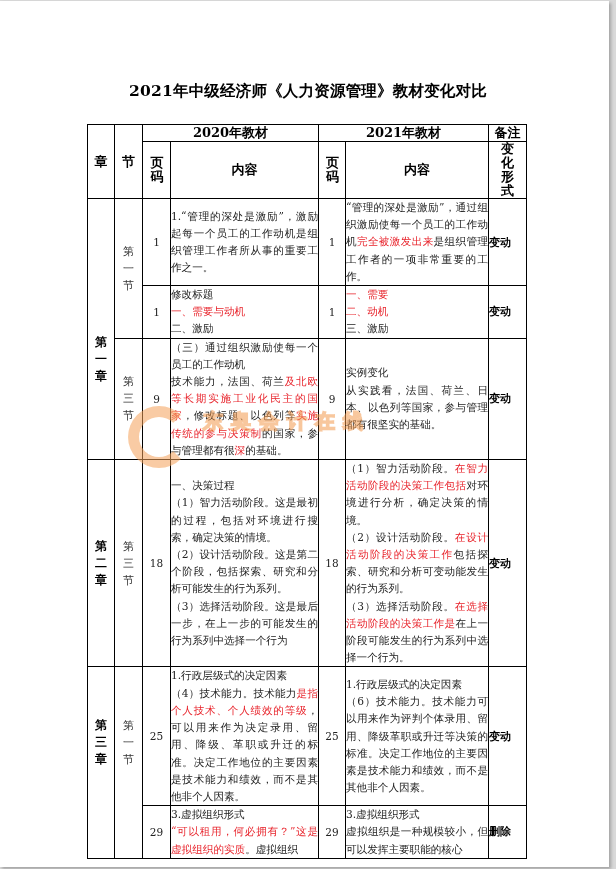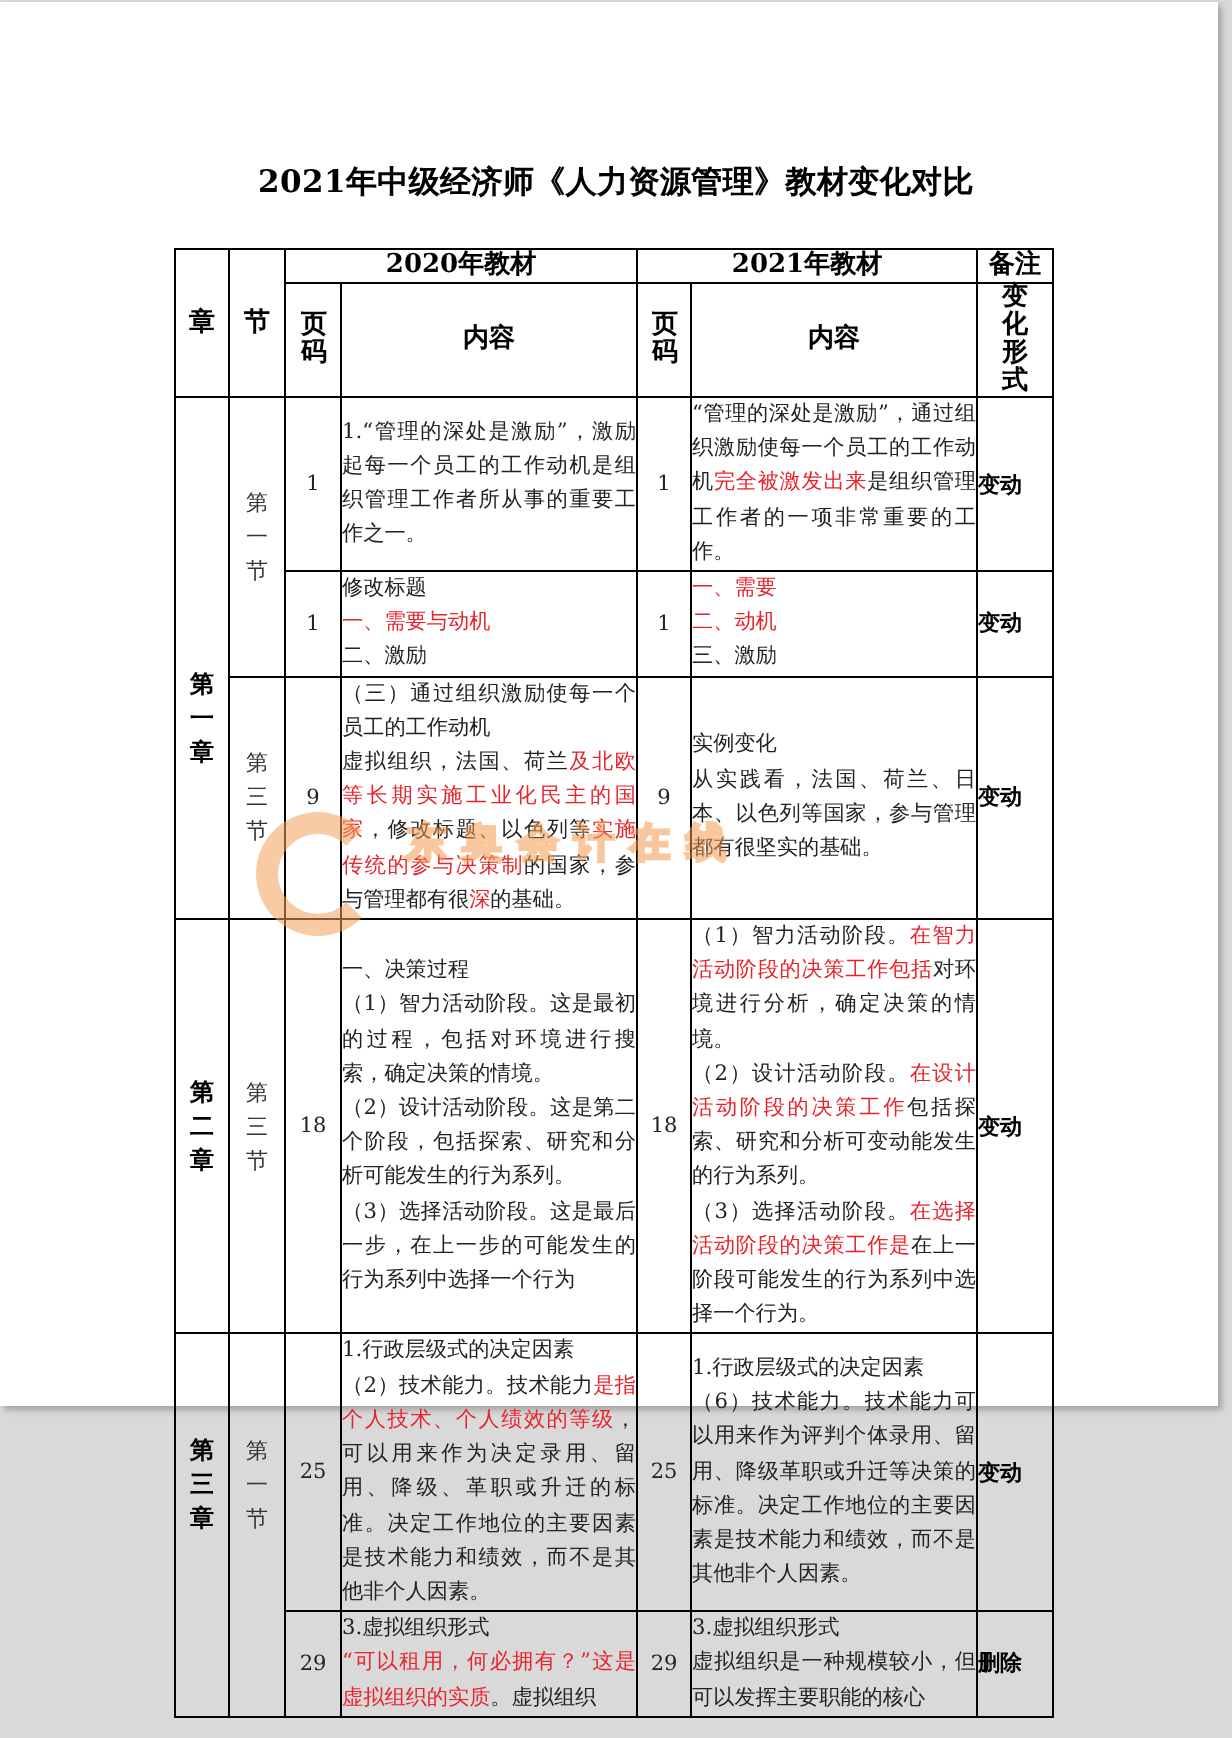--- a/index.html
+++ b/index.html
@@ -2,21 +2,21 @@
 <html><head>
 <meta charset="utf-8">
 <style>
   html, body { margin: 0; padding: 0; }
   body {
     width: 616px; height: 869px; position: relative; overflow: hidden;
     background: #d9d9d9;
     font-family: "DejaVu Serif", "Liberation Serif", serif;
   }
   .page {
-    position: absolute; left: 0; top: 1px; width: 609px; height: 702px;
+    position: absolute; left: 0; top: 1px; width: 609px; height: 866px;
     background: #ffffff;
     box-shadow: 2px 2px 3px rgba(0,0,0,0.25);
   }
   .title {
     position: absolute; left: 0; width: 616px; top: 80px; text-align: center;
     font-family: "DejaVu Serif", serif; font-weight: bold; font-size: 15.5px; color: #000;
     letter-spacing: 0.2px;
   }
   table.cmp {
     position: absolute; left: 87px; top: 123px;
@@ -129,21 +129,21 @@
 
       <tr style="height:110px">
         <td class="vert sec">
           <span class="vchar">第</span>
           <span class="vchar">三</span>
           <span class="vchar">节</span>
         </td>
         <td class="pg">9</td>
         <td class="content">
             <div><span>（三）通过组织激励使每一个员工的工作动机</span></div>
-            <div><span>虚拟组织，法国、荷兰</span><span class="red">及北欧等长期实施工业化民主的国家</span><span>，修改标题、以色列等</span><span class="red">实施传统的参与决策制</span><span>的国家，参与管理都有很</span><span class="red">深</span><span>的基础。</span></div>
+            <div><span>技术能力，法国、荷兰</span><span class="red">及北欧等长期实施工业化民主的国家</span><span>，修改标题、以色列等</span><span class="red">实施传统的参与决策制</span><span>的国家，参与管理都有很</span><span class="red">深</span><span>的基础。</span></div>
           </td>
         <td class="pg">9</td>
         <td class="content">
             <div><span>实例变化</span></div>
             <div><span>从实践看，法国、荷兰、日本、以色列等国家，参与管理都有很坚实的基础。</span></div>
           </td>
         <td class="note">变动</td>
       </tr>
 
       <tr style="height:192px">
@@ -180,21 +180,21 @@
           <span class="vchar">章</span>
         </td>
         <td rowspan="2" class="vert sec" style="padding-bottom:40px">
           <span class="vchar">第</span>
           <span class="vchar">一</span>
           <span class="vchar">节</span>
         </td>
         <td class="pg">25</td>
         <td class="content">
             <div><span>1.行政层级式的决定因素</span></div>
-            <div><span>（2）技术能力。技术能力</span><span class="red">是指个人技术、个人绩效的等级</span><span>，可以用来作为决定录用、留用、降级、革职或升迁的标准。决定工作地位的主要因素是技术能力和绩效，而不是其他非个人因素。</span></div>
+            <div><span>（4）技术能力。技术能力</span><span class="red">是指个人技术、个人绩效的等级</span><span>，可以用来作为决定录用、留用、降级、革职或升迁的标准。决定工作地位的主要因素是技术能力和绩效，而不是其他非个人因素。</span></div>
           </td>
         <td class="pg">25</td>
         <td class="content">
             <div><span>1.行政层级式的决定因素</span></div>
             <div><span>（6）技术能力。技术能力可以用来作为评判个体录用、留用、降级革职或升迁等决策的标准。决定工作地位的主要因素是技术能力和绩效，而不是其他非个人因素。</span></div>
           </td>
         <td class="note">变动</td>
       </tr>
 
       <tr style="height:48px">

